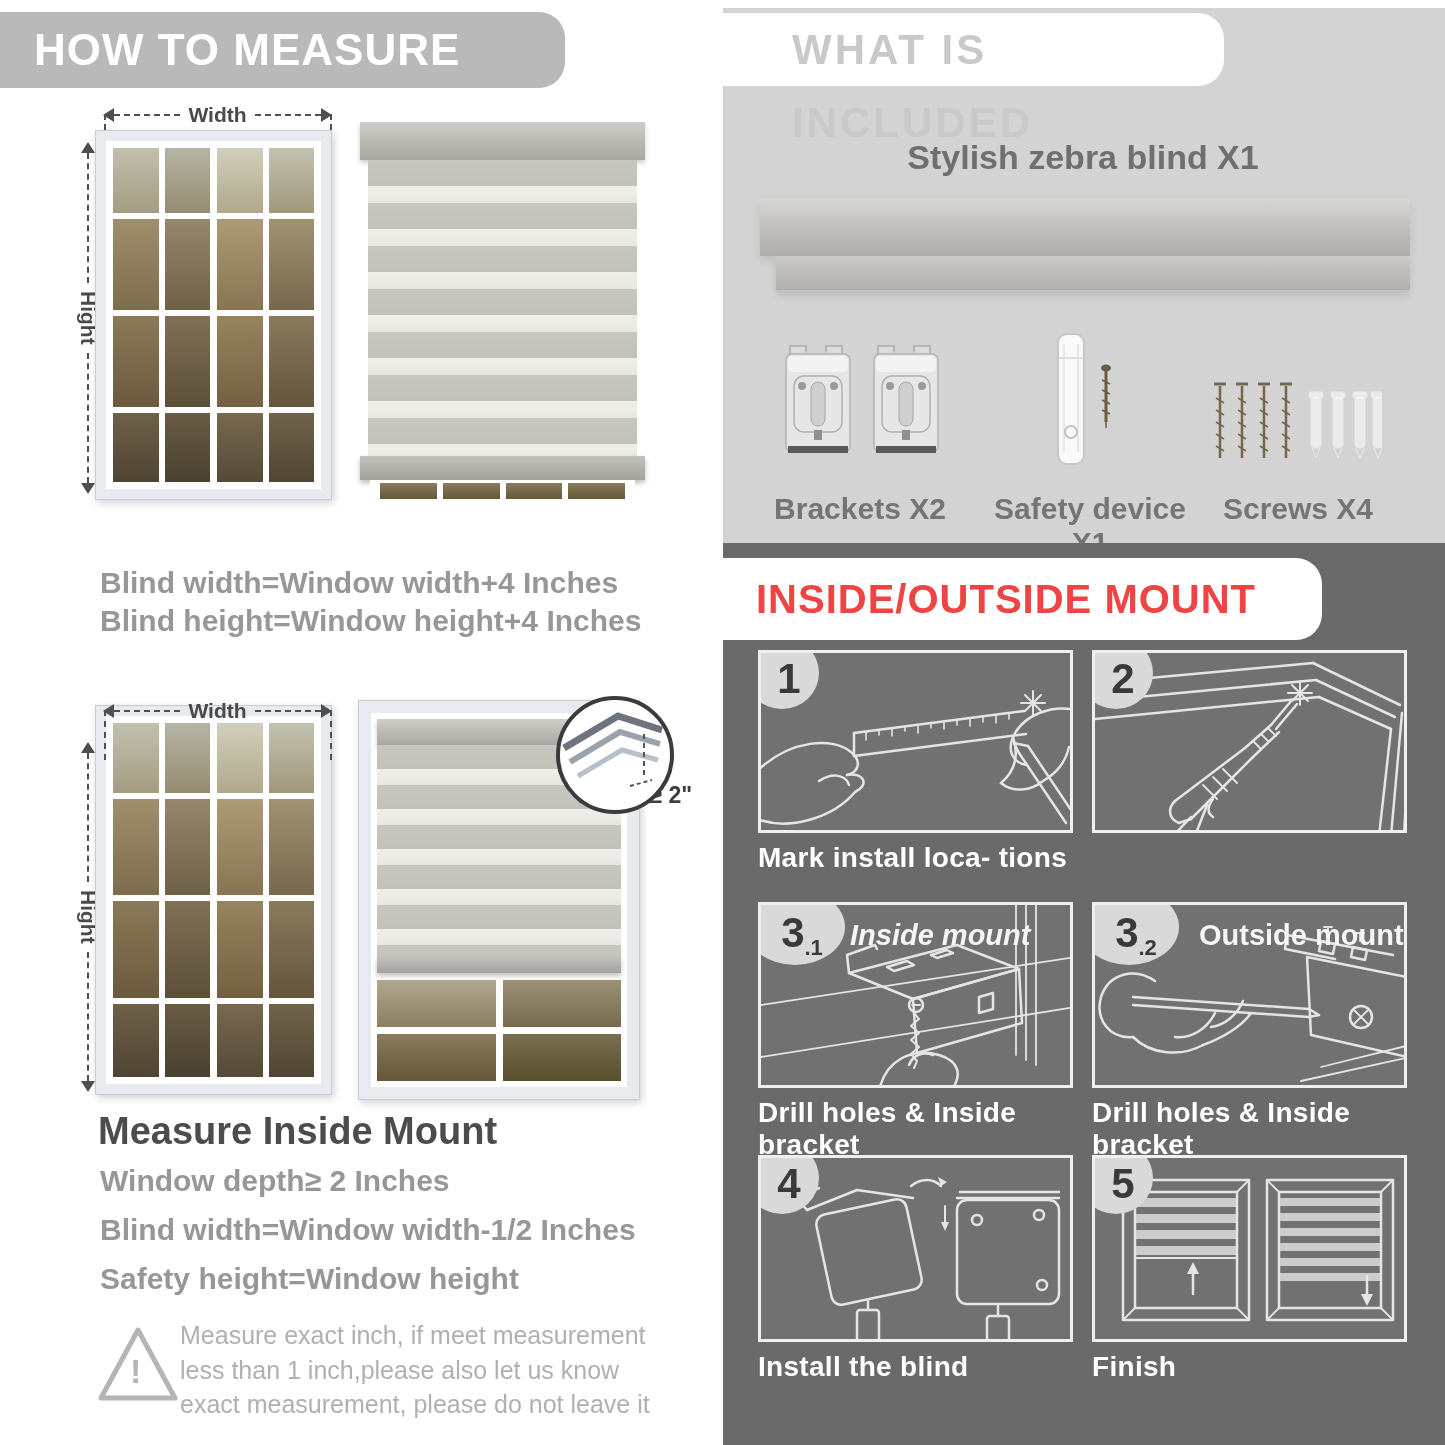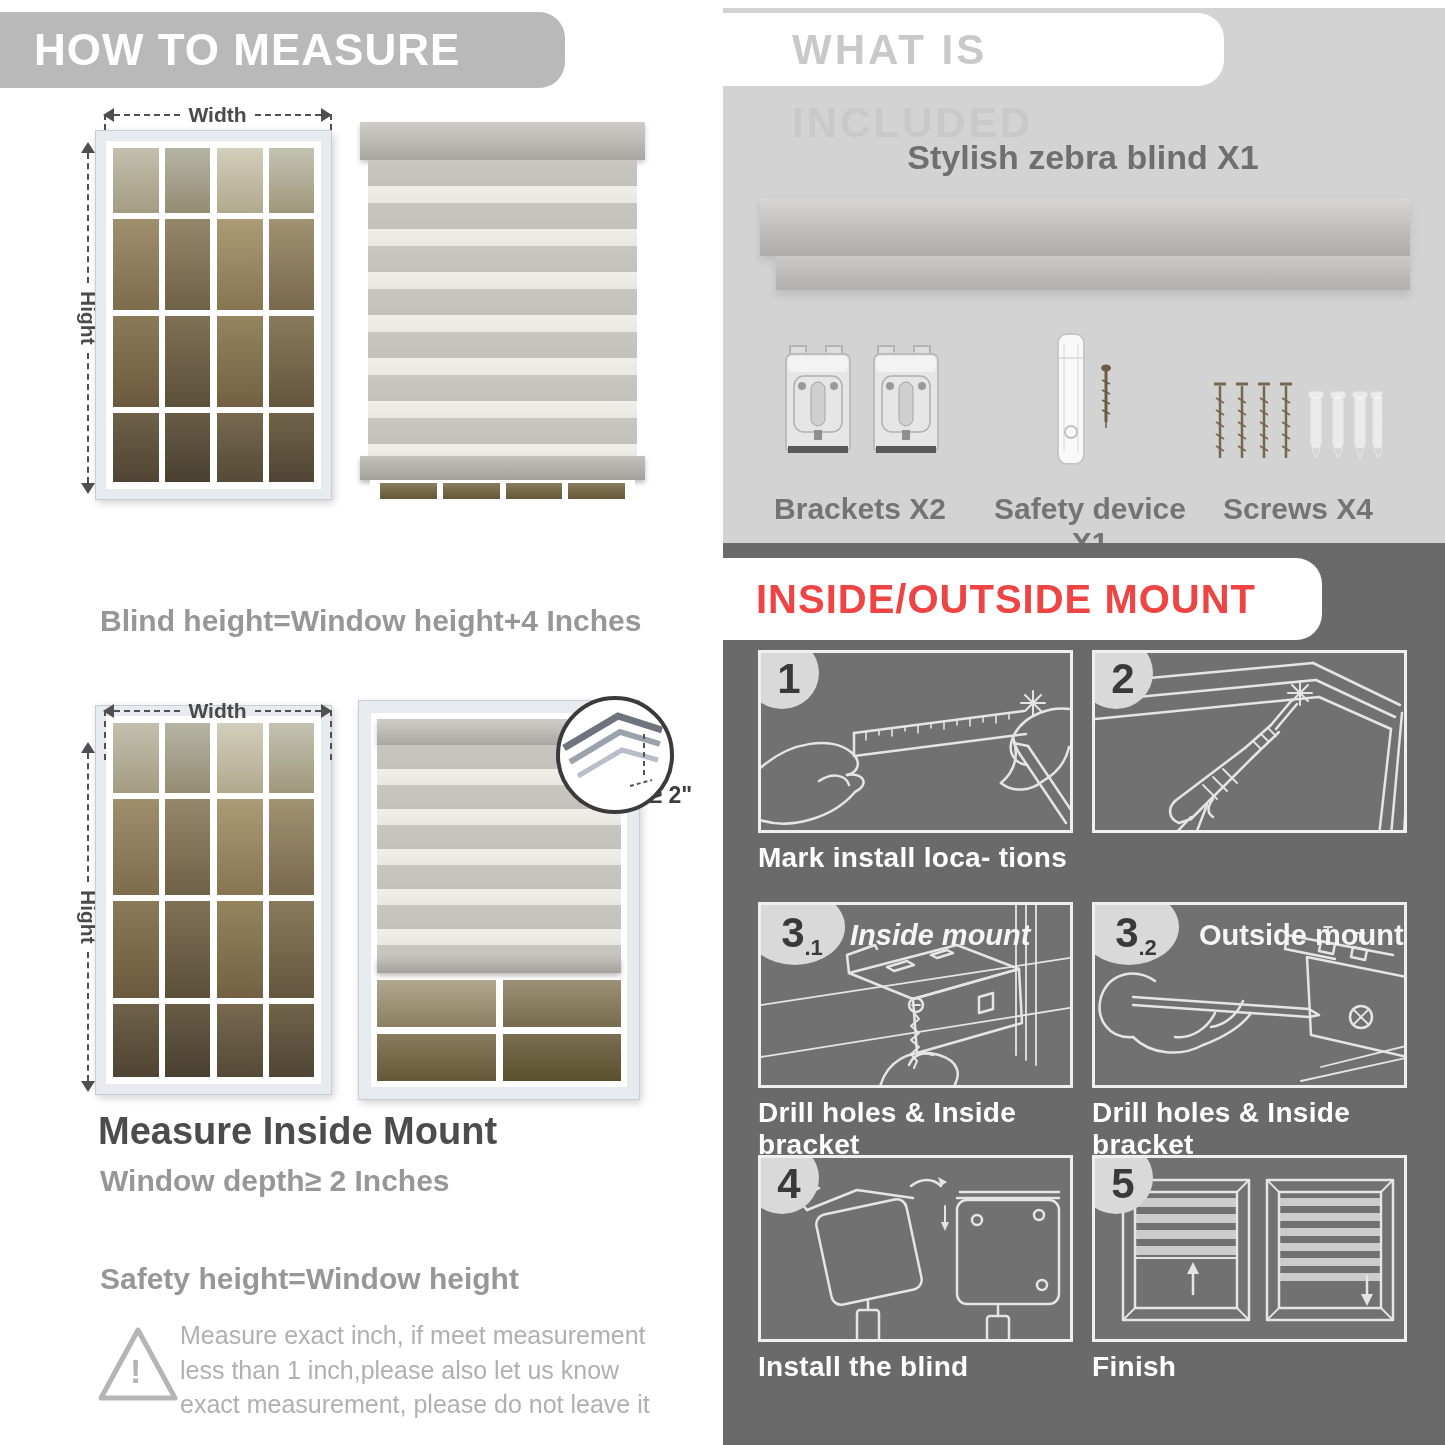--- a/index.html
+++ b/index.html
@@ -142,20 +142,21 @@
     <div class="abs zebra" style="left:8px;top:38px;width:269px;height:296px;"></div>
     <div class="abs rail" style="left:0;top:334px;width:285px;height:24px;"></div>
     <div class="abs reveal" style="left:10px;top:358px;width:265px;height:22px;">
       <div class="rpane"></div>
         <div class="rpane"></div>
       <div class="rpane"></div>
         <div class="rpane"></div>
     </div>
   </div>
 
+  <div class="abs formula" style="left:100px;top:566px;width:560px;">Blind width=Window width+4 Inches</div>
   <div class="abs formula" style="left:100px;top:604px;width:580px;">Blind height=Window height+4 Inches</div>
 
   <div class="abs harrow" style="left:103px;top:703px;width:229px;z-index:4;">
     <div class="tri-l"></div>
     <div class="hdash"></div>
     <div class="dim-label">Width</div>
     <div class="hdash"></div>
     <div class="tri-r"></div>
   </div>
   <div class="abs vtick" style="left:104px;top:710px;height:50px;z-index:4;"></div>
@@ -214,20 +215,21 @@
       <path d="M10,62 L60,32 L100,44" stroke="#9aa2ac" stroke-width="6" fill="none"></path>
       <path d="M18,76 L62,50 L98,60" stroke="#b8bfc8" stroke-width="5" fill="none"></path>
       <path d="M84,34 L84,78" stroke="#555555" stroke-width="2" stroke-dasharray="5,4" fill="none"></path>
       <path d="M70,86 L92,80" stroke="#555555" stroke-width="2" stroke-dasharray="4,3" fill="none"></path>
     </svg>
   </div>
   <div class="abs depth-label" style="left:578px;top:782px;">Depth ≥ 2"</div>
 
   <div class="abs sec-title" style="left:98px;top:1110px;width:540px;">Measure Inside Mount</div>
   <div class="abs formula" style="left:100px;top:1164px;width:560px;">Window depth≥ 2 Inches</div>
+  <div class="abs formula" style="left:100px;top:1213px;width:580px;">Blind width=Window width-1/2 Inches</div>
   <div class="abs formula" style="left:100px;top:1262px;width:560px;">Safety height=Window height</div>
 
   <svg class="abs" style="left:95px;top:1322px;" width="86" height="86" viewBox="0 0 86 86">
     <path d="M43,8 L80,76 L6,76 Z" fill="none" stroke="#b5b5b5" stroke-width="5" stroke-linejoin="round"></path>
   </svg>
   <div class="abs" style="left:130px;top:1352px;font-size:34px;font-weight:700;color:#b5b5b5;">!</div>
   <div class="abs warn-text" style="left:180px;top:1318px;width:470px;">Measure exact inch, if meet measurement less than 1 inch,please also let us know exact measurement, please do not leave it</div>
 
   <div class="abs lightpanel" style="left:723px;top:8px;width:722px;height:535px;"></div>
 

